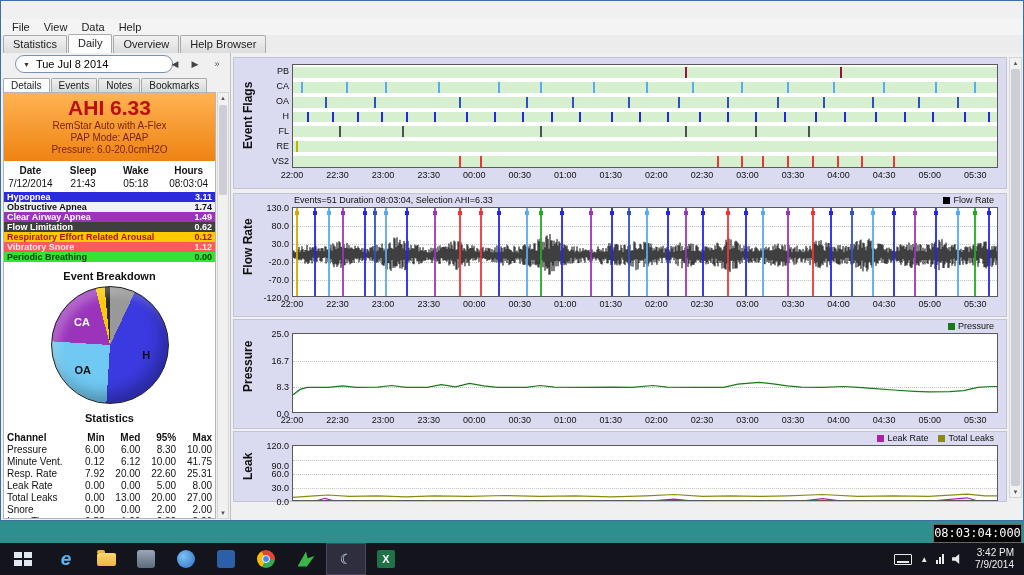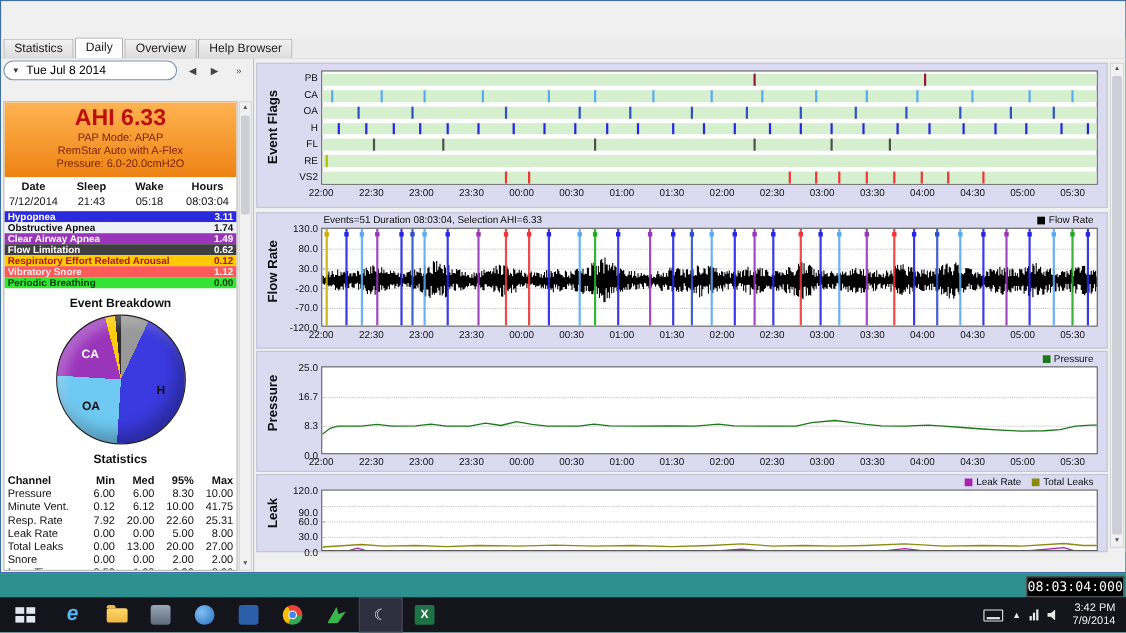--- a/index.html
+++ b/index.html
@@ -20,21 +20,21 @@
   .menu-item{padding:0 7px;}
   .maintabs{position:absolute;left:0;right:0;top:34px;height:18px;background:#ececec;
             border-bottom:1px solid #aaa;display:flex;align-items:flex-end;padding-left:2px;}
   .main-tab{font-size:11px;height:13px;line-height:13px;padding:2px 9px;border:1px solid #aaa;border-bottom:none;
             background:linear-gradient(#f2f2f2,#dcdcdc);margin-right:1px;border-radius:2px 2px 0 0;color:#222;}
   .main-tab.active{background:#fdfdfd;height:14px;}
   
   .left-panel{position:absolute;left:0;top:52px;width:230px;bottom:0;background:#f0f0f0;
               border-right:1px solid #c0c0c0;box-sizing:border-box;}
   .datenav{position:absolute;top:1px;left:2px;right:2px;height:20px;}
-  .date-combo{position:absolute;left:0;top:1px;width:158px;height:18px;background:#fff;border:1px solid #7a93ad;
+  .date-combo{position:absolute;left:12px;top:1px;width:158px;height:18px;background:#fff;border:1px solid #7a93ad;
               border-radius:9px;display:flex;align-items:center;font-size:11px;box-sizing:border-box;padding:0 7px;gap:6px;}
   .combo-arrow{font-size:7px;color:#333;}
   .combo-text{white-space:nowrap;}
   .nav-btn{position:absolute;top:2px;width:16px;height:16px;text-align:center;line-height:16px;font-size:9px;color:#444;}
   .subtabs{position:absolute;top:22px;left:2px;right:2px;height:17px;display:flex;align-items:flex-end;}
   .sub-tab{font-size:10px;padding:1px 7px;border:1px solid #aaa;border-bottom:none;
            background:linear-gradient(#f0f0f0,#d8d8d8);margin-right:1px;border-radius:2px 2px 0 0;color:#222;}
   .sub-tab.active{background:#fff;}
   .panel-body{position:absolute;top:39px;left:2px;right:14px;bottom:1px;background:#fff;
               border:1px solid #b5b5b5;overflow:hidden;box-sizing:border-box;}
@@ -127,42 +127,54 @@
   .bars i{width:2px;background:#e8e8e8;display:block;}
   .bars i:nth-child(1){height:4px;} .bars i:nth-child(2){height:7px;} .bars i:nth-child(3){height:10px;}
   .vol{width:11px;height:10px;background:#e8e8e8;display:block;
        clip-path:polygon(0 33%,30% 33%,65% 0,65% 100%,30% 67%,0 67%);}
   .clock{text-align:right;font-size:10px;line-height:12px;color:#f0f0f0;margin-left:4px;margin-right:4px;}
 </style>
 </head>
 <body>
 
 <div class="app-window">
+  <div class="menubar" id="menubar">
+      <div class="menu-item">File</div>
+      <div class="menu-item">View</div>
+      <div class="menu-item">Data</div>
+      <div class="menu-item">Help</div>
+    </div>
   <div class="maintabs" id="maintabs">
       <div class="main-tab">Statistics</div>
       <div class="main-tab active">Daily</div>
       <div class="main-tab">Overview</div>
       <div class="main-tab">Help Browser</div>
     </div>
 
   <div class="left-panel">
     <div class="datenav">
       <div class="date-combo">
         <span class="combo-arrow">▼</span>
         <span class="combo-text">Tue Jul 8 2014</span>
       </div>
       <div class="nav-btn" style="left:164px">◀</div>
       <div class="nav-btn" style="left:184px">▶</div>
       <div class="nav-btn" style="left:206px">»</div>
     </div>
+    <div class="subtabs" id="subtabs">
+        <div class="sub-tab active">Details</div>
+        <div class="sub-tab">Events</div>
+        <div class="sub-tab">Notes</div>
+        <div class="sub-tab">Bookmarks</div>
+      </div>
     <div class="panel-body">
       <div class="ahi-block">
         <div class="ahi-value">AHI 6.33</div>
+        <div class="ahi-sub">RemStar Auto with A-Flex</div>
         <div class="ahi-sub">PAP Mode: APAP</div>
-        <div class="ahi-sub">RemStar Auto with A-Flex</div>
         <div class="ahi-sub">Pressure: 6.0-20.0cmH2O</div>
       </div>
       <div class="sess" id="sessionTable">
           <div class="sess-row sess-head">
             <div class="sess-cell">Date</div>
             <div class="sess-cell">Sleep</div>
             <div class="sess-cell">Wake</div>
             <div class="sess-cell">Hours</div>
           </div>
           <div class="sess-row">

